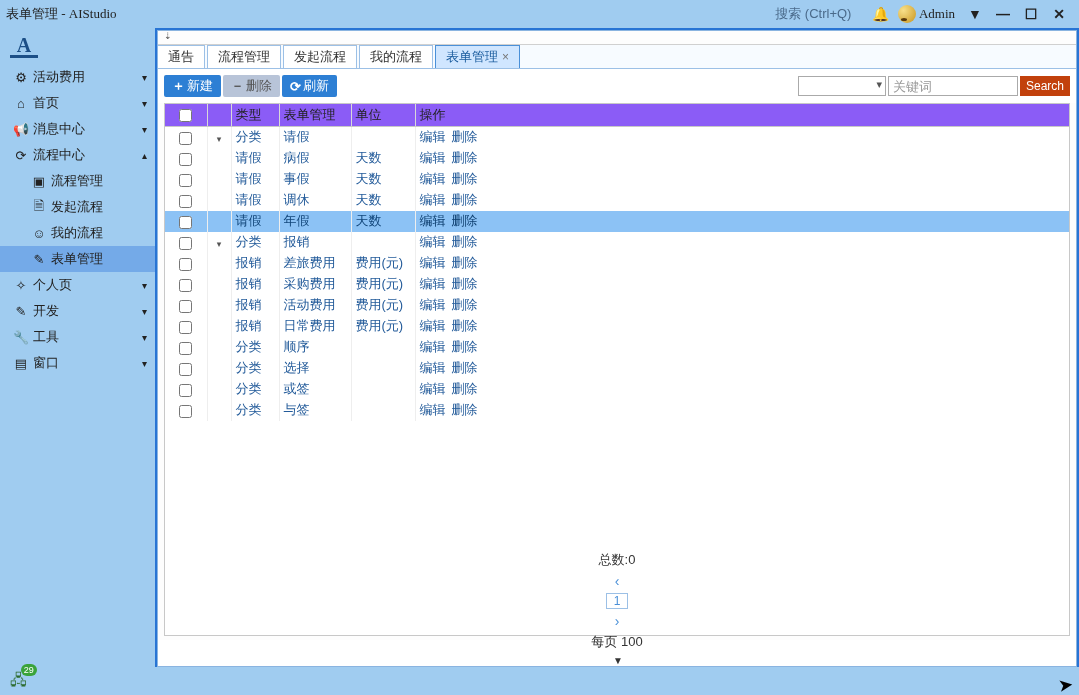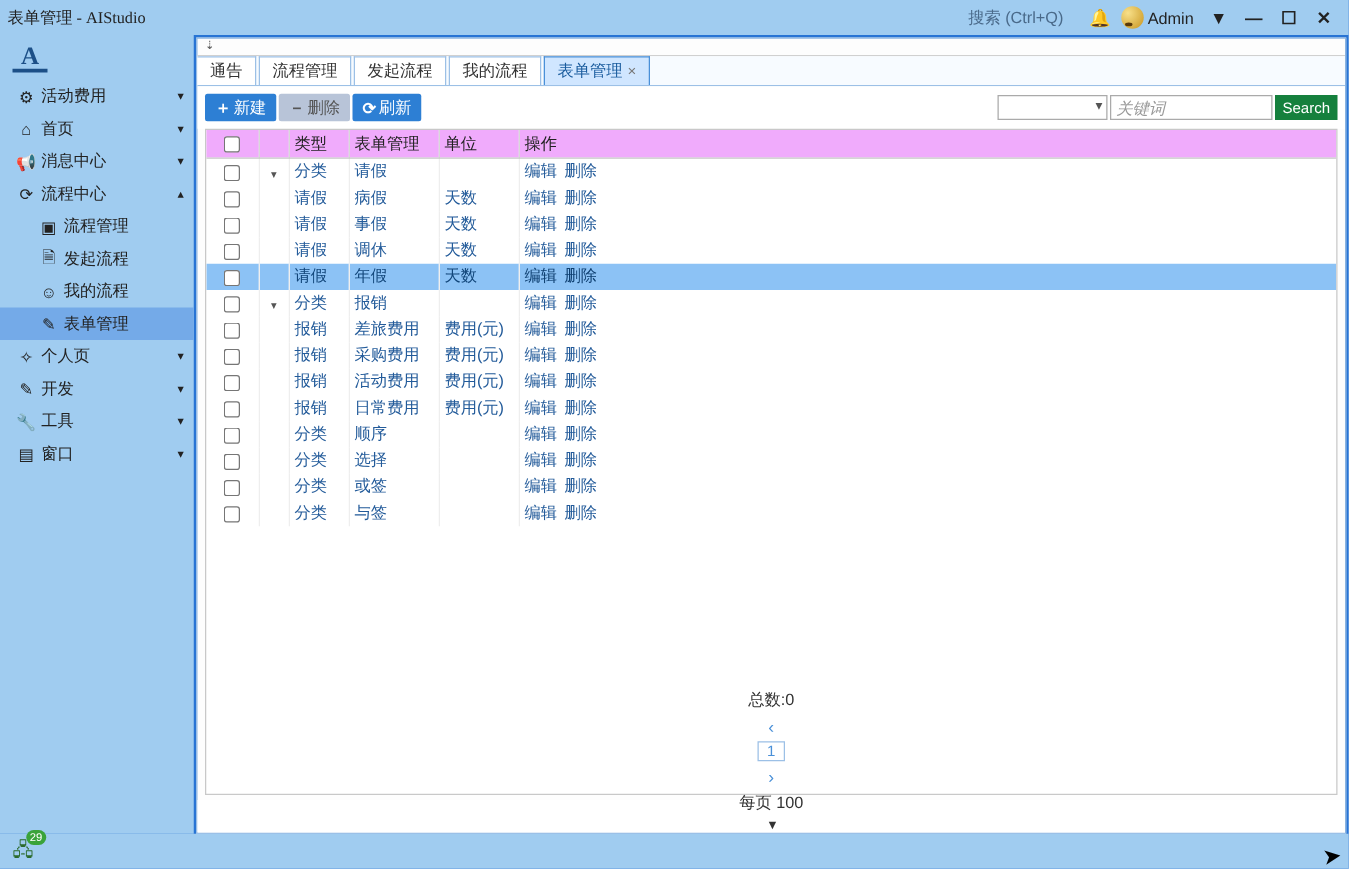--- a/index.html
+++ b/index.html
@@ -5,21 +5,21 @@
     * { margin: 0; padding: 0; box-sizing: border-box; font-family: "Microsoft YaHei", Arial, sans-serif; }
     body { width: 1079px; height: 695px; background: #2874d4; overflow: hidden; position: relative; }
     
     
     .titlebar { height: 28px; background: #a0ccf0; display: flex; align-items: center; padding: 0 6px; font-size: 13px; color: #222; }
     .titlebar .title { flex: 1; font-family: Liberation Serif, serif; }
     .titlebar .search-hint { flex: 0 0 auto; color: #4a6a8a; margin-right: 16px; font-size: 13px; }
     .titlebar .icon { margin: 0 5px; cursor: pointer; font-size: 14px; }
     .titlebar .avatar { width: 18px; height: 18px; border-radius: 50%; background: radial-gradient(circle at 30% 30%, #f8e08a, #c8951e); display: inline-block; margin: 0 3px; vertical-align: middle; position: relative; }
     .titlebar .avatar::after { content: ""; position: absolute; bottom: 2px; left: 3px; width: 6px; height: 3px; border-radius: 50%; background: #5a3a0a; }
-    .titlebar .username { margin-right: 6px; }
+    .titlebar .username { margin-right: 6px; font-family: Liberation Serif, serif; }
     .titlebar .winbtn { width: 28px; height: 20px; display: inline-flex; align-items: center; justify-content: center; cursor: pointer; font-size: 14px; font-weight: bold; }
     .titlebar .winbtn.close { font-size: 14px; }
     
     
     .main { display: flex; height: calc(100% - 28px - 28px); }
     
     
     .sidebar { width: 155px; background: #a0ccf0; display: flex; flex-direction: column; }
     .logo { width: 28px; height: 24px; margin: 6px 0 6px 10px; font-family: Georgia, serif; font-weight: bold; font-size: 20px; color: #1c4f87; border-bottom: 3px solid #1c4f87; display: inline-block; line-height: 22px; text-align: center; }
     .nav-item { display: flex; align-items: center; padding: 4px 8px 4px 12px; font-size: 13px; color: #222; cursor: pointer; height: 26px; }
@@ -44,28 +44,28 @@
     
     
     .toolbar { height: 34px; display: flex; align-items: center; padding: 4px 6px; gap: 2px; background: #fff; }
     .btn { display: inline-flex; align-items: center; padding: 2px 8px; font-size: 13px; color: #fff; border-radius: 2px; cursor: pointer; height: 22px; }
     .btn-primary { background: #2d7fd4; }
     .btn-gray { background: #b8c4d8; color: #555; }
     .btn .bicon { margin-right: 2px; font-weight: bold; }
     .toolbar .spacer { flex: 1; }
     .filter-select { width: 88px; height: 20px; border: 1px solid #aaa; font-size: 12px; background: #fff; color: #333; padding-right: 14px; position: relative; }
     .filter-select::after { content: "▾"; position: absolute; right: 3px; top: 1px; font-size: 11px; color: #555; }
-    .search-input { width: 130px; height: 20px; border: 1px solid #aaa; font-size: 13px; padding: 0 4px; outline: none; font-style: italic; }
+    .search-input { width: 130px; height: 20px; border: 1px solid #aaa; font-size: 13px; padding: 0 4px; outline: none; }
     .search-input::placeholder { color: #999; }
-    .search-btn { background: #15803d; color: #fff; font-size: 12px; padding: 2px 6px; height: 20px; display: inline-flex; align-items: center; cursor: pointer; }
+    .search-btn { background: #c2410c; color: #fff; font-size: 12px; padding: 2px 6px; height: 20px; display: inline-flex; align-items: center; cursor: pointer; }
     
     
     .grid-wrap { flex: 1; margin: 0 6px 4px 6px; border: 1px solid #c8c8c8; background: #fff; display: flex; flex-direction: column; overflow: hidden; }
     table { width: 100%; border-collapse: collapse; font-size: 13px; table-layout: fixed; }
-    thead th { text-align: left; padding: 1px 4px; border-right: 1px solid #d8d8d8; border-bottom: 1px solid #c8c8c8; background: #f0abfc; font-weight: normal; color: #222; height: 22px; }
+    thead th { text-align: left; padding: 1px 4px; border-right: 1px solid #d8d8d8; border-bottom: 1px solid #c8c8c8; background: #8b5cf6; font-weight: normal; color: #222; height: 22px; }
     tbody td { padding: 1px 4px; border-right: 1px solid #eee; color: #235b9a; height: 21px; }
     tbody tr.selected td { background: #8cc2f5; color: #12467a; }
     tbody tr.selected .chk { accent-color: #3a7cc0; }
     .chk { width: 13px; height: 13px; vertical-align: middle; }
     .expander { font-size: 9px; color: #555; cursor: pointer; display: inline-block; width: 10px; }
     .action-link { color: #235b9a; cursor: pointer; margin-right: 6px; }
     tbody tr.selected .action-link { color: #0e3f70; }
     
     th.col-chk, td.col-chk { width: 42px; text-align: center; }
     th.col-exp, td.col-exp { width: 24px; text-align: center; }

